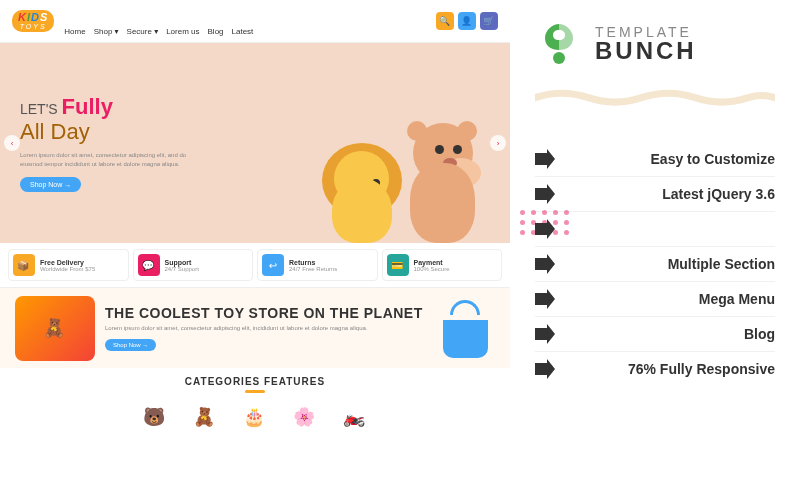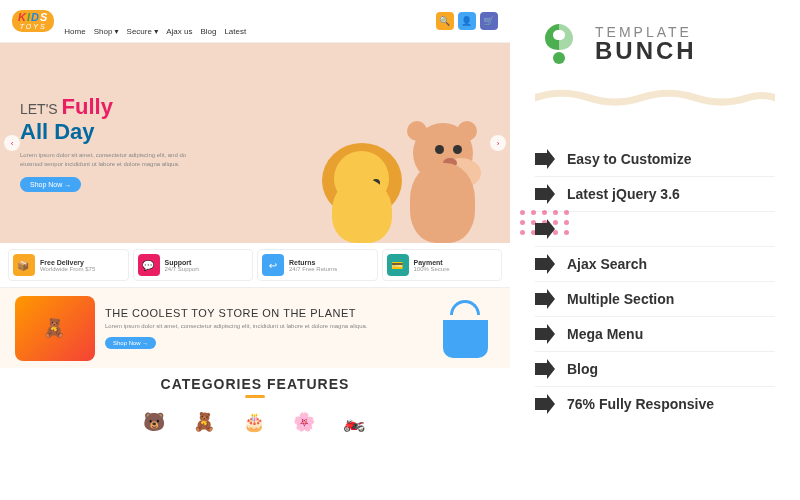--- a/index.html
+++ b/index.html
@@ -108,22 +108,22 @@
       font-weight: 400;
       color: #555;
     }
     .hero-lets span {
       font-weight: 900;
       font-size: 22px;
       color: #e91e63;
     }
     .hero-title {
       font-size: 22px;
-      font-weight: 700;
-      color: #0369a1;
+      font-weight: 400;
+      color: #a16207;
       line-height: 1.1;
     }
     .hero-desc {
       font-size: 6px;
       color: #888;
       margin-top: 6px;
       max-width: 180px;
       line-height: 1.5;
     }
     .hero-btn {
@@ -327,22 +327,22 @@
       border-radius: 8px;
       display: flex;
       align-items: center;
       justify-content: center;
       font-size: 18px;
       flex-shrink: 0;
       color: #fff;
     }
     .promo-content { flex: 1; }
     .promo-title {
-      font-size: 11px;
-      font-weight: 400;
+      font-size: 14px;
+      font-weight: 700;
       color: #333;
       text-transform: uppercase;
       letter-spacing: 0.5px;
     }
     .promo-desc {
       font-size: 6px;
       color: #888;
       margin-top: 3px;
       line-height: 1.4;
     }
@@ -382,21 +382,21 @@
       left: 15px;
     }
 
     
     .categories-section {
       background: #fff;
       padding: 8px 10px;
       text-align: center;
     }
     .categories-title {
-      font-size: 14px;
+      font-size: 10px;
       font-weight: 900;
       color: #333;
       text-transform: uppercase;
       letter-spacing: 1px;
     }
     .categories-divider {
       width: 20px;
       height: 3px;
       background: #f9a825;
       margin: 3px auto;
@@ -496,20 +496,21 @@
     
     .features-list {
       margin-top: 30px;
     }
     .feature-list-item {
       display: flex;
       align-items: center;
       gap: 12px;
       padding: 7px 0;
       border-bottom: 1px solid #f0f0f0;
+      justify-content: space-between;
     }
     .feature-list-item:last-child {
       border-bottom: none;
     }
     .arrow-icon {
       width: 20px;
       height: 20px;
       background: #333;
       clip-path: polygon(0 20%, 60% 20%, 60% 0%, 100% 50%, 60% 100%, 60% 80%, 0 80%);
       flex-shrink: 0;
@@ -529,21 +530,21 @@
     <div class="logo-box">
       <div class="logo-kids">
         <span class="k">K</span><span class="i">I</span><span class="d">D</span><span class="s">S</span>
       </div>
       <div class="logo-toys">TOYS</div>
     </div>
     <div class="nav-links">
       <a class="nav-link">Home</a>
       <a class="nav-link">Shop ▾</a>
       <a class="nav-link">Secure ▾</a>
-      <a class="nav-link">Ajax us</a>
+      <a class="nav-link">Lorem us</a>
       <a class="nav-link">Blog</a>
       <a class="nav-link">Latest</a>
     </div>
     <div class="nav-icons">
       <div class="nav-icon-btn search">🔍</div>
       <div class="nav-icon-btn user">👤</div>
       <div class="nav-icon-btn cart">🛒</div>
     </div>
   </nav>
 
@@ -700,24 +701,20 @@
     </div>
     <div class="feature-list-item">
       <div class="arrow-icon"></div>
       <span class="feature-list-label">Latest jQuery 3.6</span>
     </div>
     <div class="feature-list-item">
       <div class="arrow-icon"></div>
     </div>
     <div class="feature-list-item">
       <div class="arrow-icon"></div>
-      <span class="feature-list-label">Ajax Search</span>
-    </div>
-    <div class="feature-list-item">
-      <div class="arrow-icon"></div>
       <span class="feature-list-label">Multiple Section</span>
     </div>
     <div class="feature-list-item">
       <div class="arrow-icon"></div>
       <span class="feature-list-label">Mega Menu</span>
     </div>
     <div class="feature-list-item">
       <div class="arrow-icon"></div>
       <span class="feature-list-label">Blog</span>
     </div>

